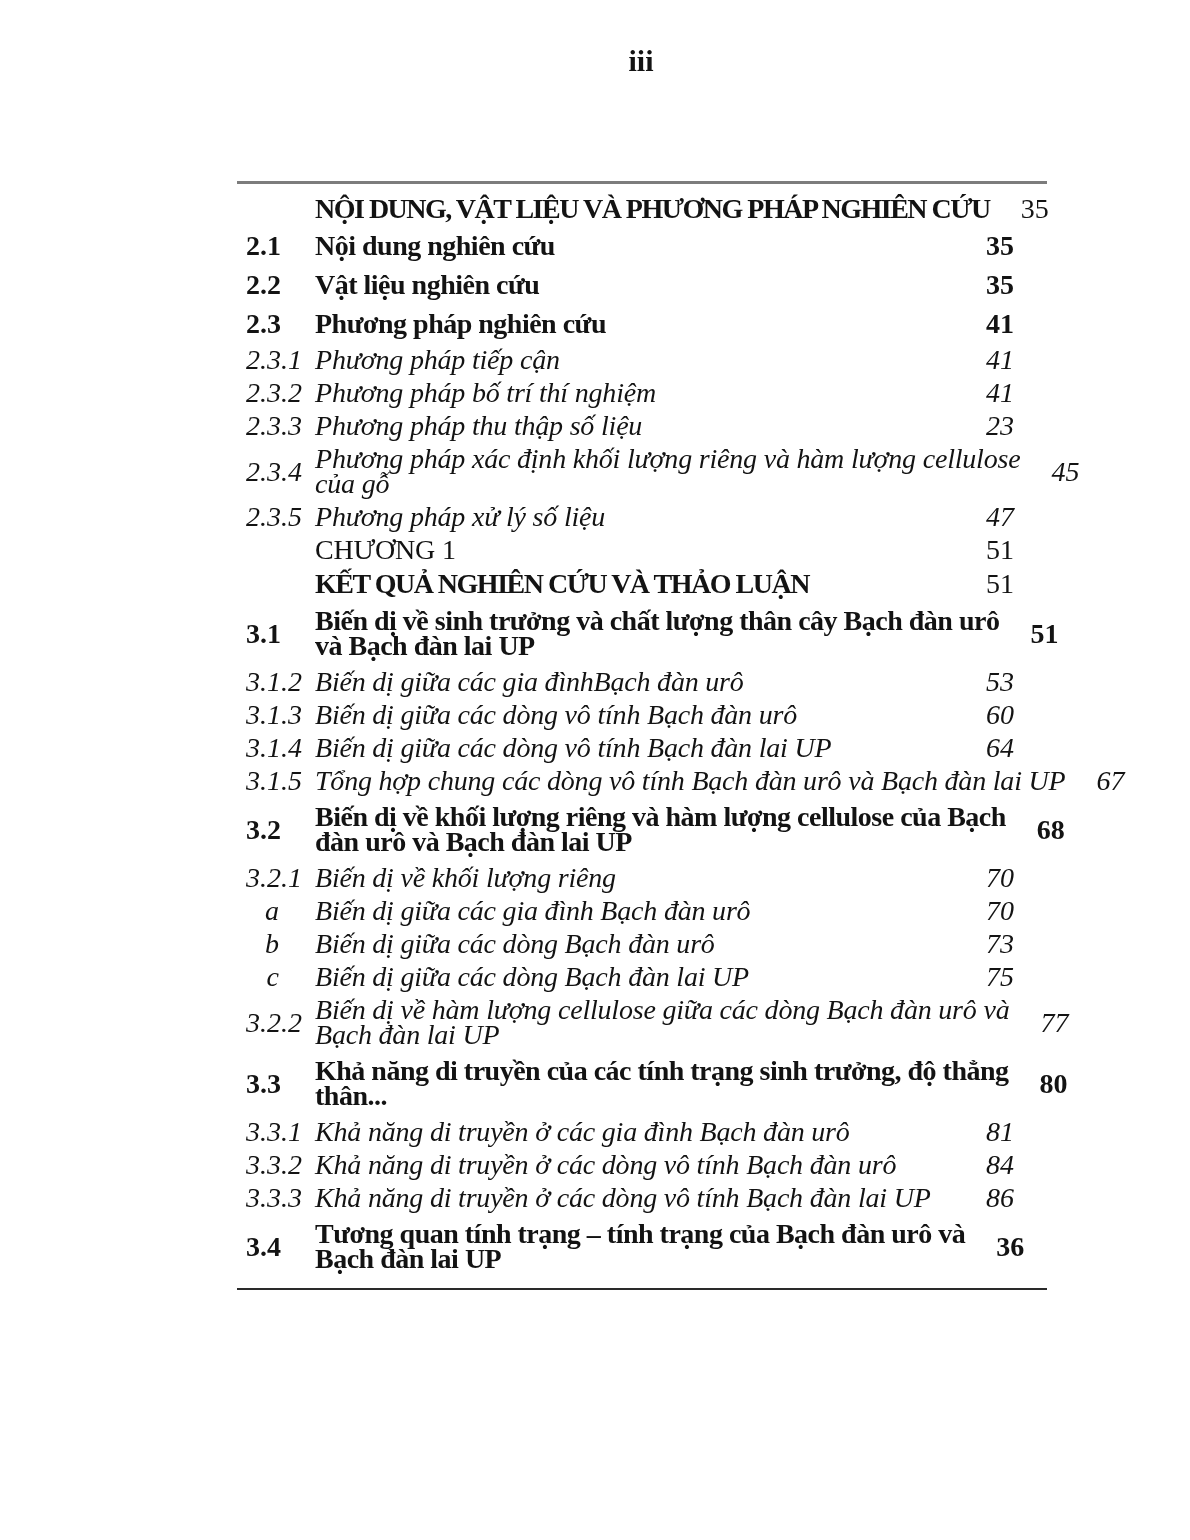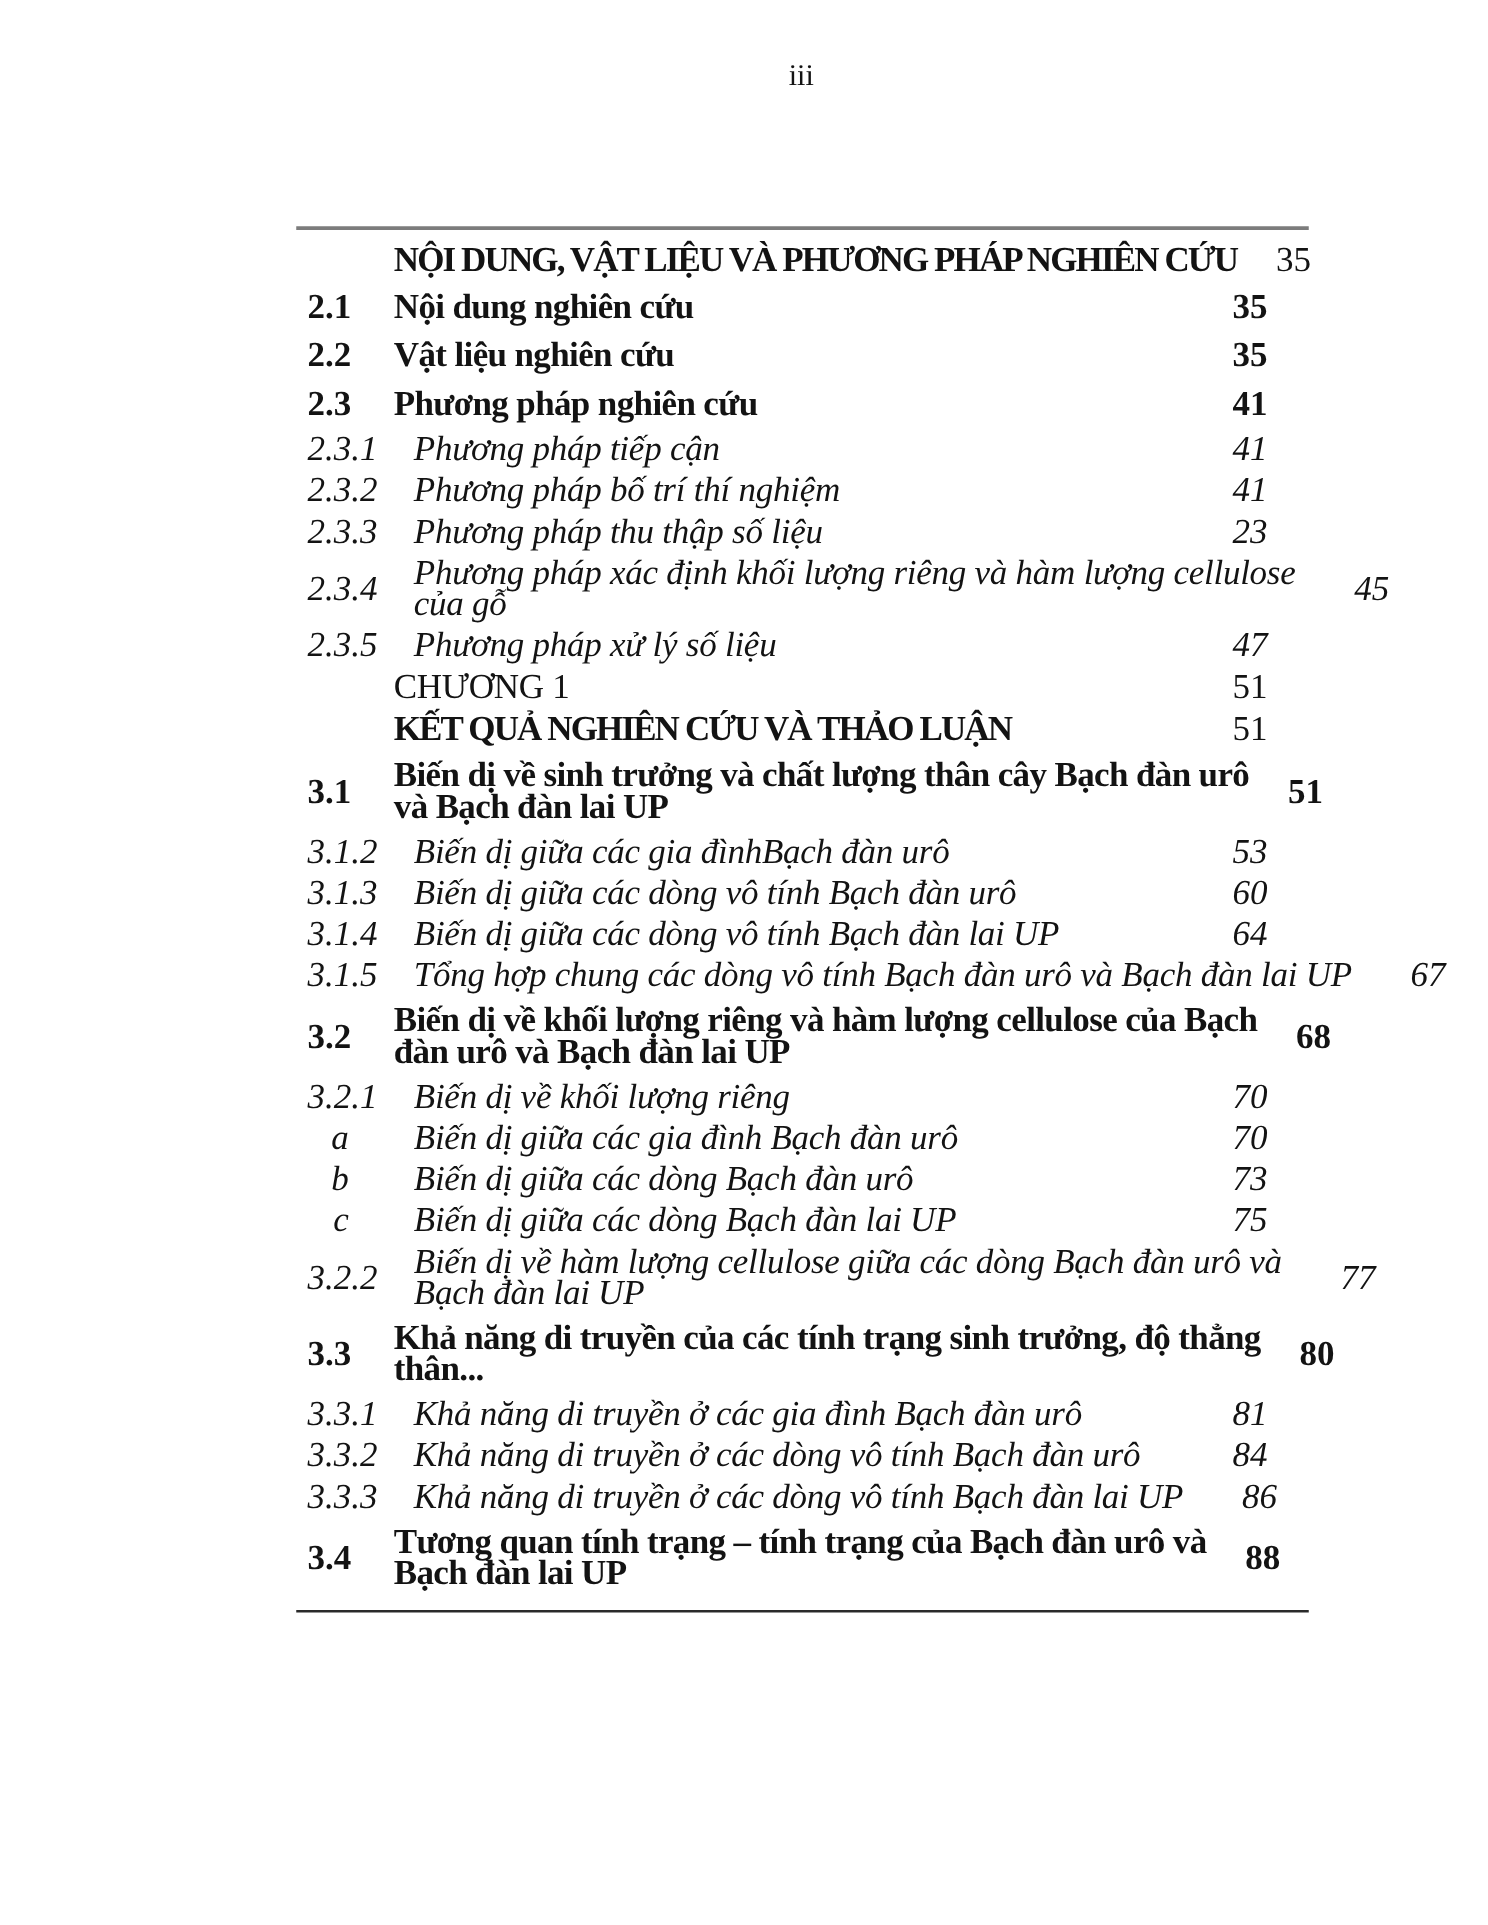--- a/index.html
+++ b/index.html
@@ -13,22 +13,23 @@
     height: 1540px;
     font-family: "Liberation Serif", "DejaVu Serif", serif;
     color: #131313;
     overflow: hidden;
   }
   .folio {
     position: absolute;
     top: 48px;
     left: 641px;
     transform: translateX(-50%);
-    font-size: 24px;
+    font-size: 30px;
     line-height: 26px;
+    font-weight: bold;
   }
   .toc {
     position: absolute;
     left: 237px;
     top: 181px;
     width: 810px;
     border-top: 3px solid #7c7c7c;
     border-bottom: 2px solid #2a2a2a;
     padding: 7px 0 10px 0;
     box-sizing: border-box;
@@ -58,21 +59,21 @@
   }
   .row .pg {
     flex: none;
     width: 92px;
     padding-right: 33px;
     box-sizing: border-box;
     text-align: right;
   }
   .row.bold { font-weight: bold; padding: 7px 0; }
   .row.bold .title { letter-spacing: -0.5px; }
-  .row.italic { font-style: italic; gap: 16px; }
+  .row.italic { font-style: italic; }
   .row.chapter { font-weight: bold; padding: 5px 0; }
   .row.chapter .title { letter-spacing: -1.5px; }
   .row.regular { font-weight: normal; }
   .pg.pg-regular { font-weight: normal; font-style: normal; }
   .pg.pg-bold { font-weight: bold; font-style: normal; }
   .pg.pg-italic { font-style: italic; }
 </style>
 </head>
 <body>
 
@@ -211,15 +212,15 @@
     </div>
     <div class="row italic">
       <div class="num">3.3.3</div>
       <div class="title">Khả năng di truyền ở các dòng vô tính Bạch đàn lai UP</div>
       <div class="pg pg-italic">86</div>
     </div>
     <div class="row bold">
       <div class="num">3.4</div>
       <div class="title">Tương quan tính trạng – tính trạng của Bạch đàn urô và
 Bạch đàn lai UP</div>
-      <div class="pg pg-bold">88</div>
+      <div class="pg pg-bold">36</div>
     </div>
   </div>
 
 </body></html>

